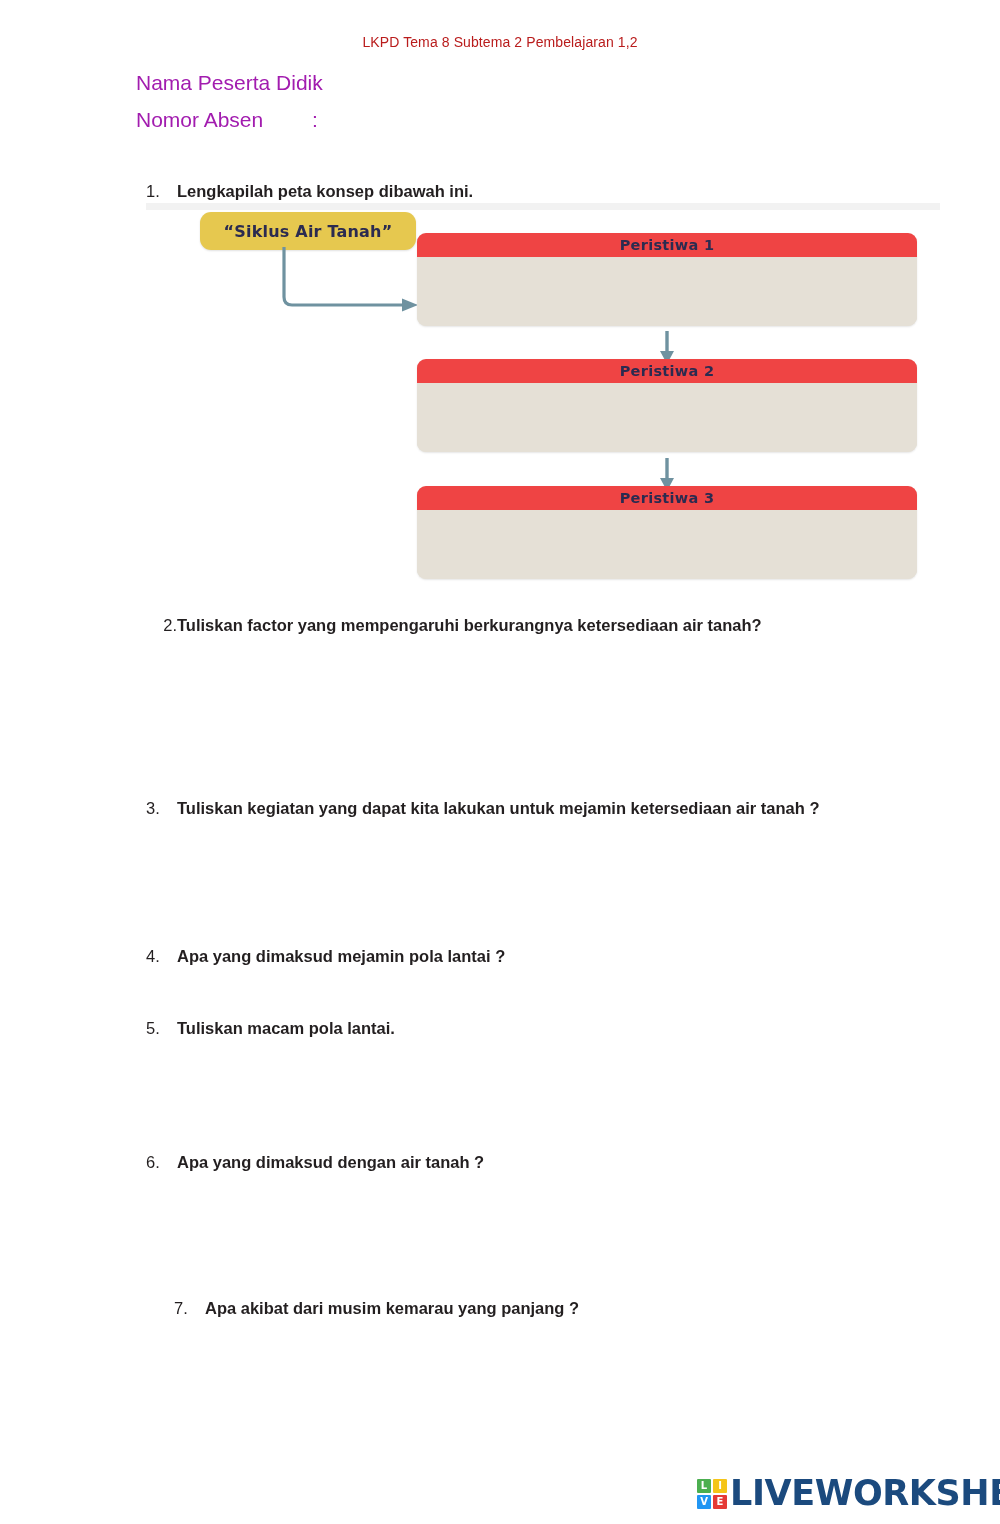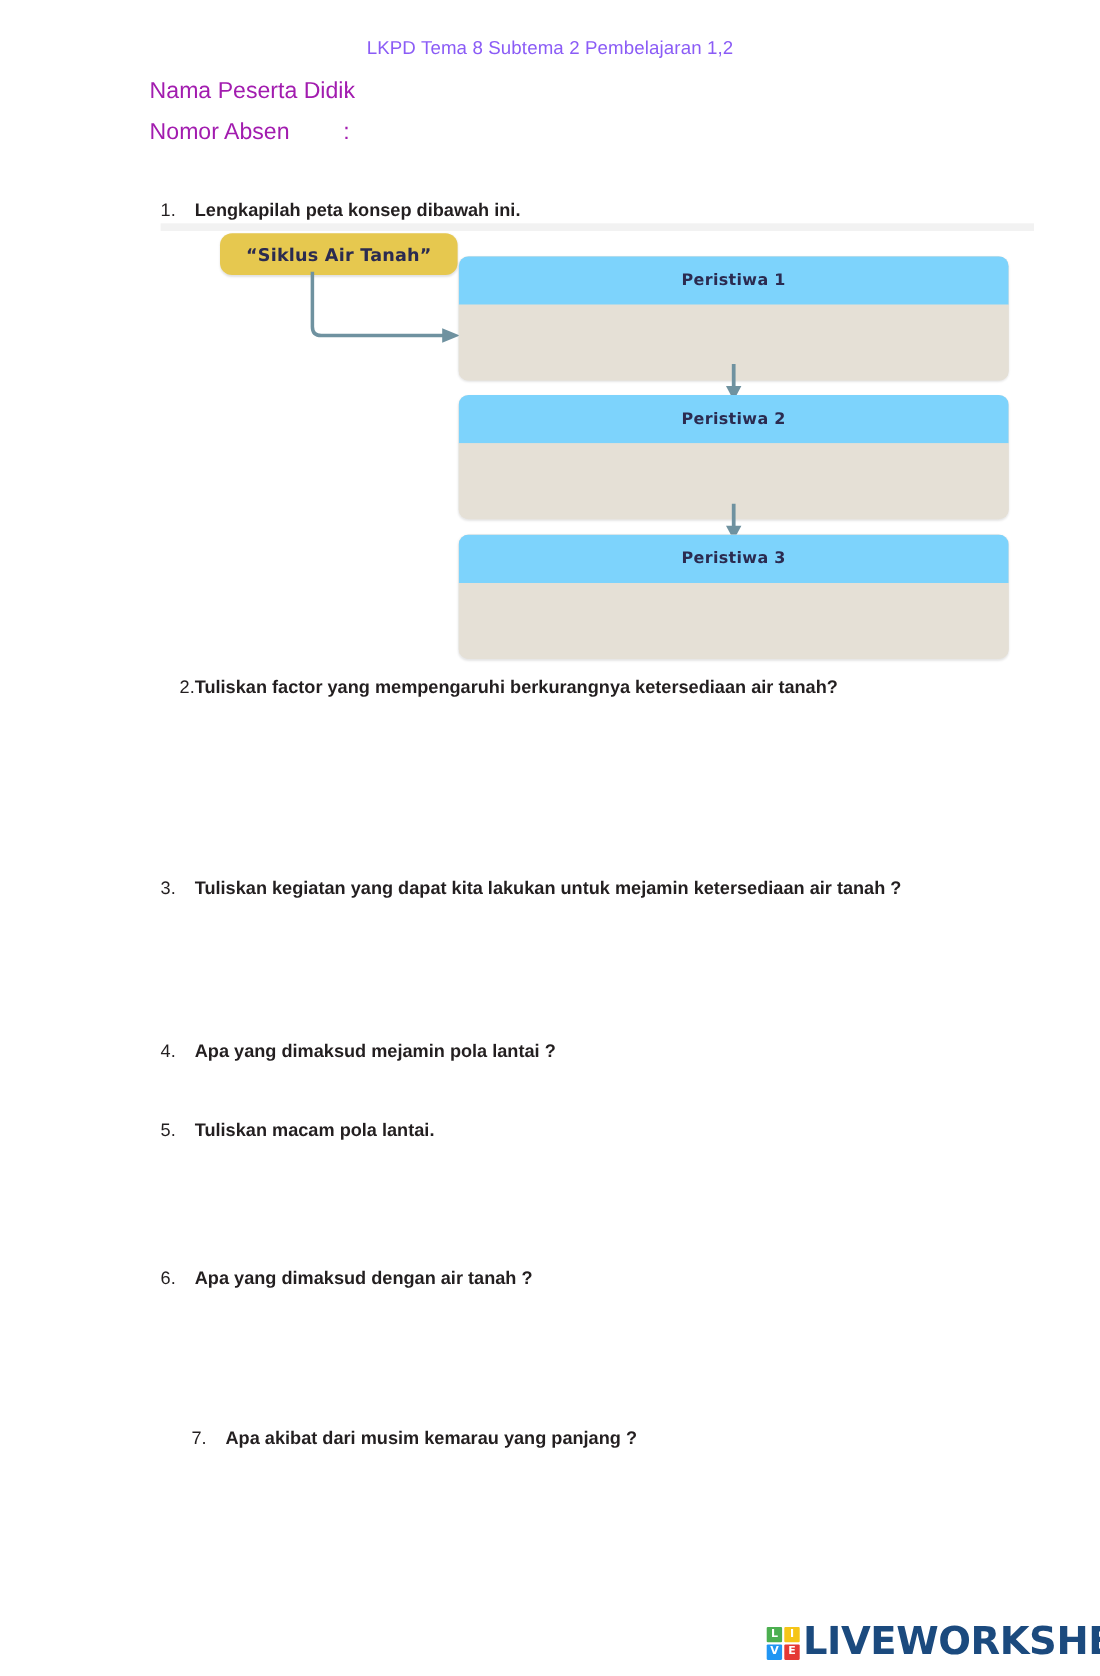--- a/index.html
+++ b/index.html
@@ -22,23 +22,23 @@
     background: #ffffff;
   }
 
   
   .doc-title {
     position: absolute;
     left: 0;
     top: 34px;
     width: 1000px;
     text-align: center;
-    font-size: 17px;
+    font-size: 14px;
     letter-spacing: .1px;
-    color: #8b5cf6;
+    color: #b91c1c;
   }
 
   .field-row {
     position: absolute;
     left: 136px;
     font-size: 21px;
     color: #a21caf;
     white-space: nowrap;
   }
   .field-row .label {
@@ -130,22 +130,22 @@
   .event-node {
     position: absolute;
     left: 271px;
     width: 500px;
     border-radius: 9px;
     overflow: hidden;
     background: #e5e0d6;
     box-shadow: 0 1px 2px rgba(0,0,0,.10);
   }
   .event-node .hdr {
-    height: 44px;
-    background: #7dd3fc;
+    height: 24px;
+    background: #ef4444;
     display: flex;
     align-items: center;
     justify-content: center;
   }
   .event-node .hdr span {
     font-family: "DejaVu Sans", sans-serif;
     font-weight: bold;
     font-size: 14.5px;
     color: #2b2b50;
     letter-spacing: .3px;

